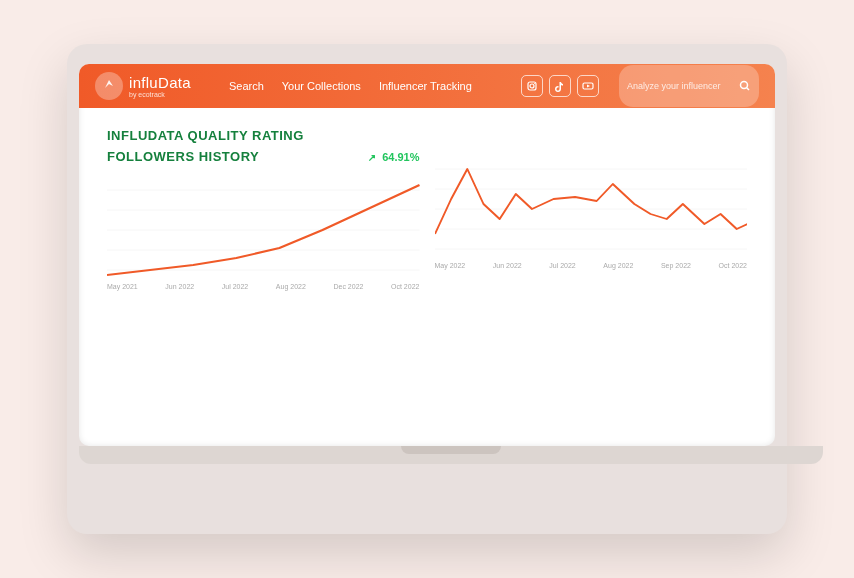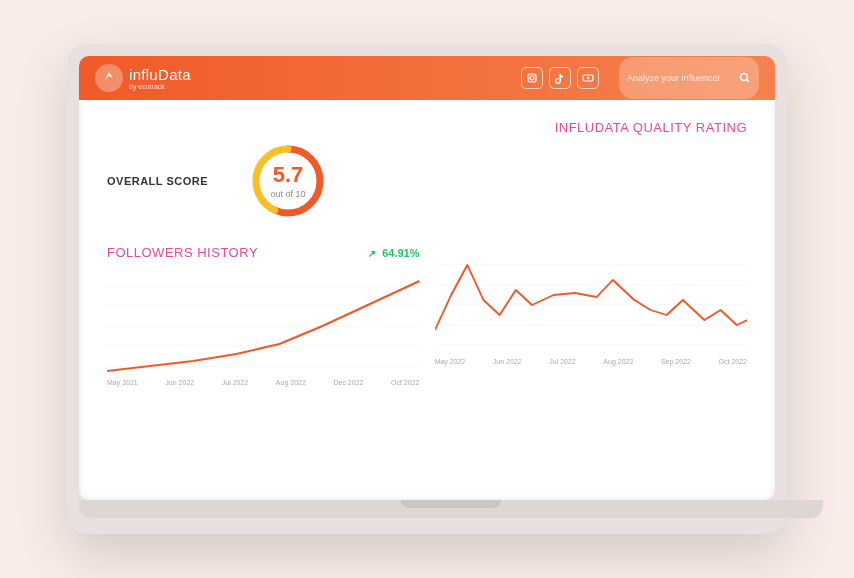--- a/index.html
+++ b/index.html
@@ -19,25 +19,26 @@
       height: 490px;
       background: #e8e0de;
       border-radius: 20px;
       padding: 12px 12px 0 12px;
       position: relative;
       box-shadow: 0 20px 50px rgba(0,0,0,0.15);
     }
 
     .laptop-screen {
       width: 100%;
-      height: 444px;
+      height: 382px;
       background: #fff;
       border-radius: 10px;
       overflow: hidden;
       box-shadow: inset 0 0 6px rgba(0,0,0,0.1);
+      margin-top: 8px;
     }
 
     
     .navbar {
       background: linear-gradient(90deg, #f05a28, #f5824e);
       height: 44px;
       display: flex;
       align-items: center;
       padding: 0 16px;
       gap: 20px;
@@ -139,26 +140,25 @@
       color: white;
     }
 
     
     .content {
       padding: 20px 28px;
     }
 
     .section-title {
       font-size: 13px;
-      font-weight: 400;
-      color: #ec4899;
+      font-weight: 700;
+      color: #15803d;
       letter-spacing: 0.5px;
       text-transform: uppercase;
       margin-bottom: 6px;
-      text-align: right;
     }
 
     .overall-score-row {
       display: flex;
       align-items: center;
       gap: 40px;
       margin-bottom: 24px;
     }
 
     .overall-label {
@@ -267,20 +267,25 @@
             </svg>
           </div>
           <div>
             <div class="logo-text">
               <span>influ</span><span style="font-weight:300">Data</span>
             </div>
             <span class="logo-sub">by ecotrack</span>
           </div>
         </div>
 
+        <div class="nav-links">
+          <span class="nav-link">Search</span>
+          <span class="nav-link">Your Collections</span>
+          <span class="nav-link">Influencer Tracking</span>
+        </div>
 
         <div class="nav-spacer"></div>
 
         <div class="social-icons">
           <div class="social-icon">
             <svg viewBox="0 0 12 12" width="12" height="12" fill="none" stroke="white" stroke-width="1.2">
               <rect x="2" y="2" width="8" height="8" rx="2"></rect>
               <circle cx="6" cy="6" r="2"></circle>
               <circle cx="8.5" cy="3.5" r="0.5" fill="white" stroke="none"></circle>
             </svg>
@@ -305,38 +310,20 @@
             <line x1="7.5" y1="7.5" x2="10" y2="10"></line>
           </svg>
         </div>
       </nav>
 
       <div class="content">
 
         <div>
           <div class="section-title">INFLUDATA QUALITY RATING</div>
 
-          <div class="overall-score-row">
-            <div class="overall-label">OVERALL SCORE</div>
-
-            <div class="donut-container">
-              <svg width="80" height="80" viewBox="0 0 80 80">
-
-                <circle cx="40" cy="40" r="32" fill="none" stroke="#f0f0f0" stroke-width="7"></circle>
-
-                <circle cx="40" cy="40" r="32" fill="none" stroke="#f05a28" stroke-width="7" stroke-dasharray="114 87" stroke-linecap="round"></circle>
-
-                <circle cx="40" cy="40" r="32" fill="none" stroke="#fbbf24" stroke-width="7" stroke-dasharray="87 114" stroke-dashoffset="-114" stroke-linecap="round"></circle>
-              </svg>
-              <div class="donut-text">
-                <div class="donut-score">5.7</div>
-                <div class="donut-out-of">out of 10</div>
-              </div>
-            </div>
-          </div>
         </div>
 
         <div class="charts-row">
 
           <div class="chart-section">
             <div class="chart-header">
               <div class="section-title" style="margin-bottom:0">FOLLOWERS HISTORY</div>
               <div class="chart-stat positive">
                 <span class="chart-arrow">↗</span>
                 <span>64.91%</span>

